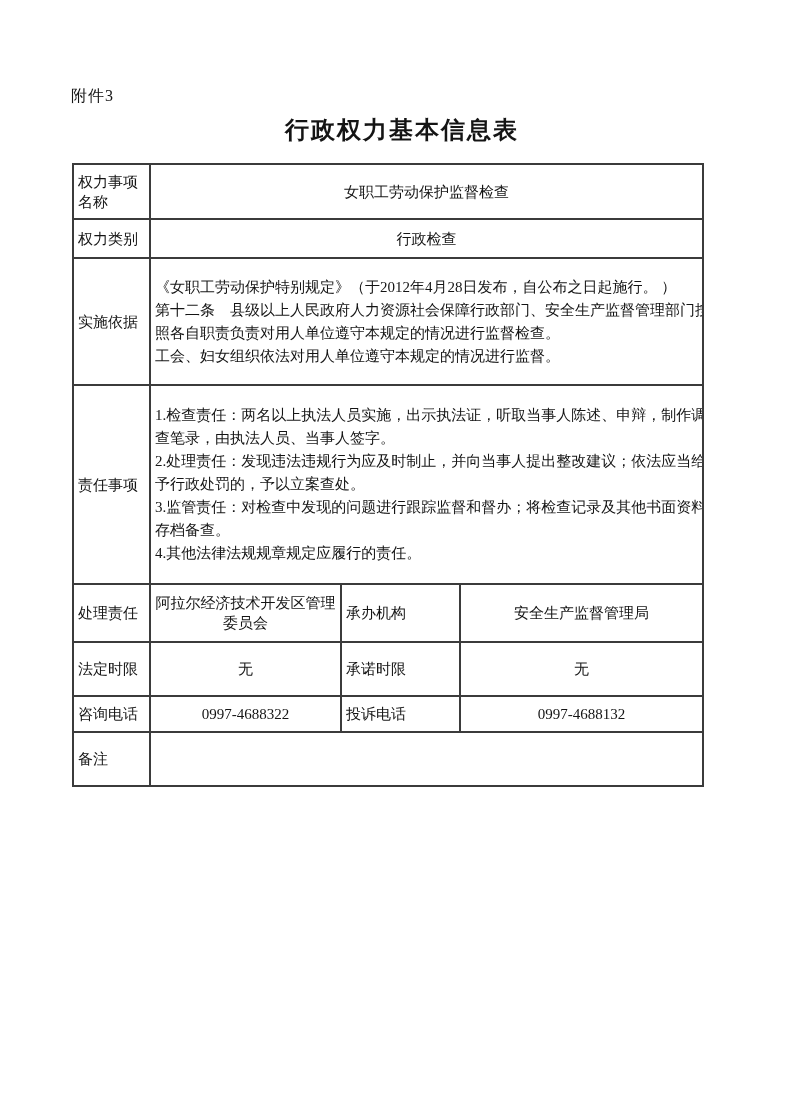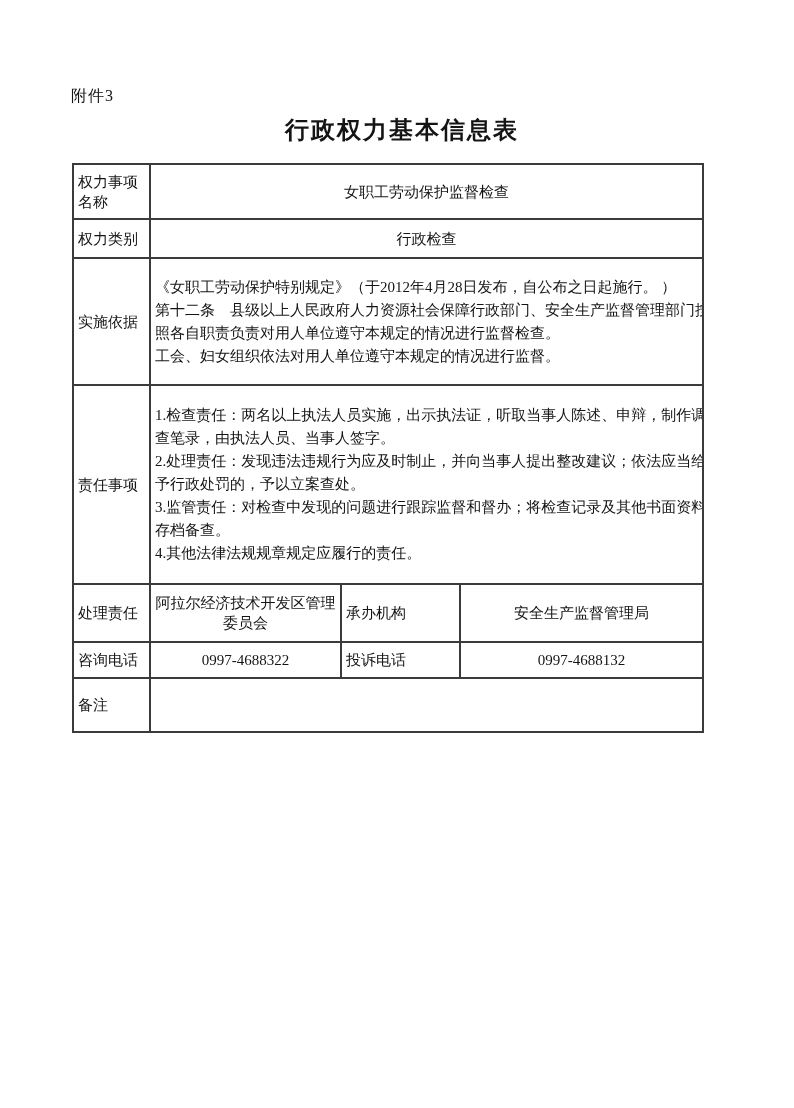--- a/index.html
+++ b/index.html
@@ -79,20 +79,26 @@
             <div>存档备查。</div>
             <div>4.其他法律法规规章规定应履行的责任。</div>
           </td>
       </tr>
       <tr style="height:58px">
         <td class="label">处理责任</td>
         <td class="val">阿拉尔经济技术开发区管理委员会</td>
         <td class="label">承办机构</td>
         <td class="val">安全生产监督管理局</td>
       </tr>
+      <tr style="height:54px">
+        <td class="label">法定时限</td>
+        <td class="val">无</td>
+        <td class="label">承诺时限</td>
+        <td class="val">无</td>
+      </tr>
       <tr style="height:36px">
         <td class="label">咨询电话</td>
         <td class="val">0997-4688322</td>
         <td class="label">投诉电话</td>
         <td class="val">0997-4688132</td>
       </tr>
       <tr style="height:54px">
         <td class="label">备注</td>
         <td class="val" colspan="3"></td>
       </tr>

